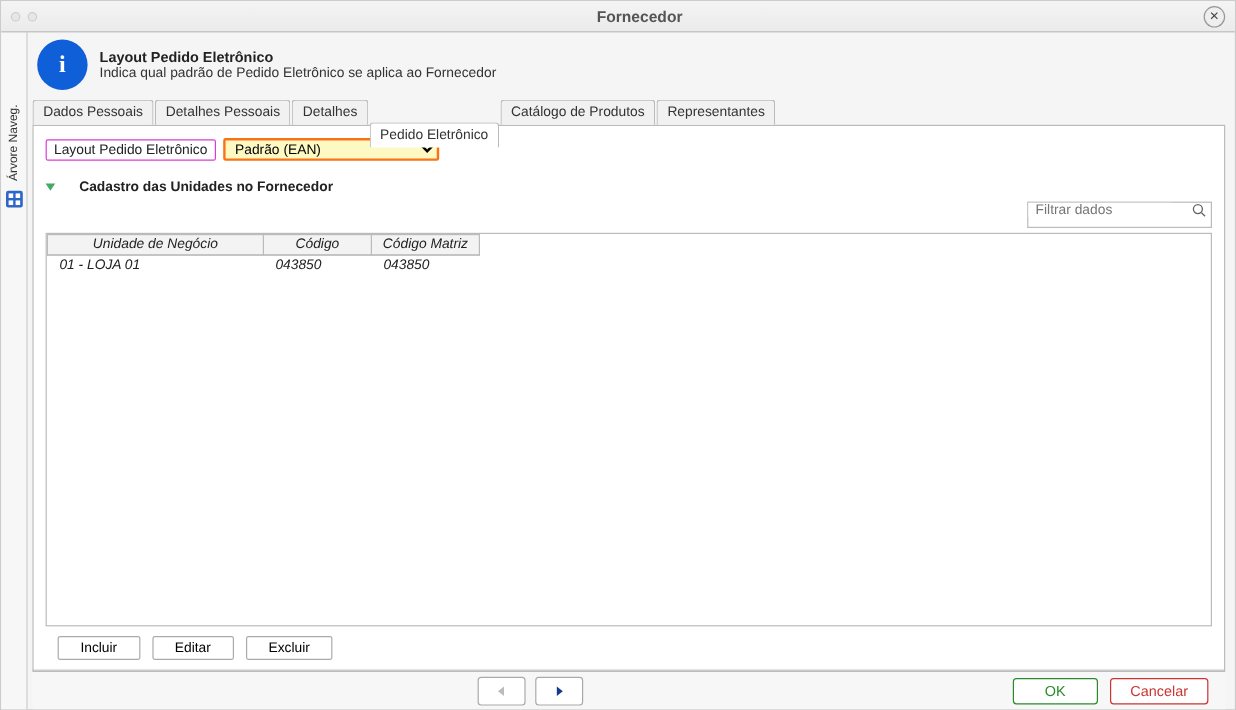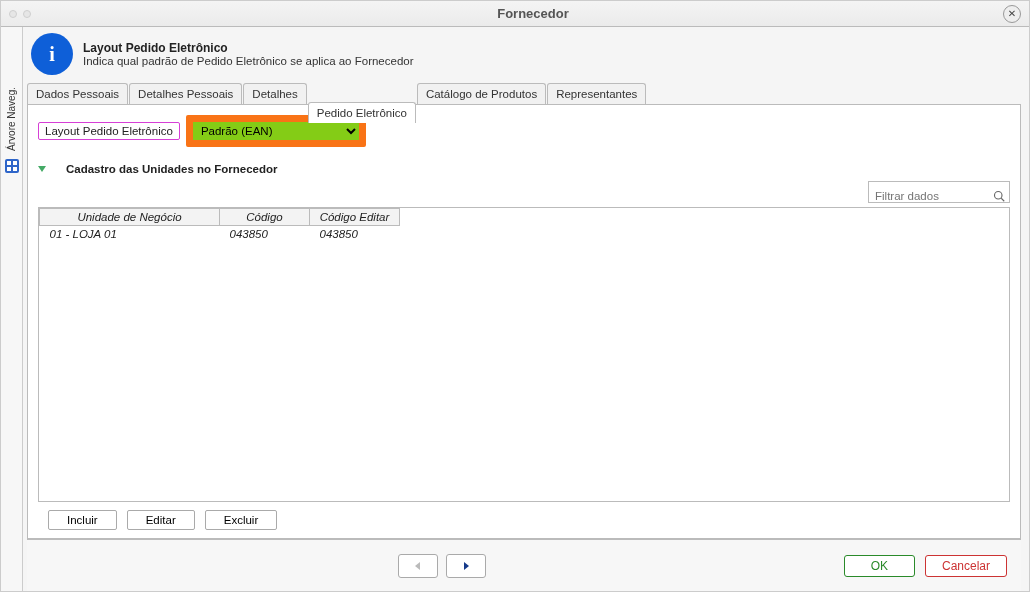--- a/index.html
+++ b/index.html
@@ -33,48 +33,48 @@
     .tabs { display: flex; border-bottom: 1px solid #bbb; }
     .tab { font-size: 11.5px; color: #333; padding: 4px 8px; border: 1px solid #bbb; border-bottom: none; background: #f1f1f1; border-top-left-radius: 3px; border-top-right-radius: 3px; margin-right: 1px; cursor: pointer; }
     .tab.active { background: #fff; position: relative; top: 19px; }
 
     
     .panel { flex: 1; border: 1px solid #bbb; border-top: none; background: #fff; padding: 10px 10px 8px 10px; display: flex; flex-direction: column; min-height: 0; }
 
     
     .field-row { display: flex; align-items: center; gap: 6px; }
     .field-label { font-size: 11.5px; color: #222; border: 1px solid #d63fd6; padding: 2px 6px; border-radius: 2px; }
-    .field-select { width: 180px; height: 32px; font-size: 11.5px; border: 7px solid #f97316; border-radius: 2px; background: #84cc16; padding: 0 4px; }
+    .field-select { width: 180px; height: 19px; font-size: 11.5px; border: 2px solid #f97316; border-radius: 2px; background: #fef9c3; padding: 0 4px; }
 
     
     .section-hdr { display: flex; align-items: center; gap: 20px; margin-top: 16px; font-size: 11.5px; font-weight: 600; color: #222; }
     .triangle { width: 0; height: 0; border-left: 4px solid transparent; border-right: 4px solid transparent; border-top: 6px solid #4a6; }
 
     
     .filter-wrap { display: flex; justify-content: flex-end; margin-top: 6px; }
-    .filter-box { display: flex; align-items: flex-end; border: 1px solid #bbb; background: #fff; height: 22px; }
+    .filter-box { display: flex; align-items: flex-start; border: 1px solid #bbb; background: #fff; height: 22px; gap: 12px; }
     .filter-box input { border: none; outline: none; font-size: 11.5px; padding: 0 6px; width: 120px; }
     .filter-box .srch { width: 20px; display: flex; align-items: center; justify-content: center; color: #666; font-size: 12px; }
 
     
     .table-wrap { flex: 1; border: 1px solid #bbb; margin-top: 4px; min-height: 0; overflow: hidden; background: #fff; }
     table { width: auto; border-collapse: collapse; font-size: 11.5px; color: #222; }
     th { background: #f3f3f3; border: 1px solid #bbb; padding: 2px 8px; font-weight: 400; text-align: center; white-space: nowrap; font-style: italic; }
     td { border: none; padding: 2px 10px; white-space: nowrap; font-style: italic; }
     th.c1 { width: 180px; text-align: center; }
     th.c2, th.c3 { width: 90px; text-align: center; }
     td.c1 { width: 180px; }
     td.c2, td.c3 { width: 90px; }
 
     
     .grid-btns { display: flex; gap: 10px; margin-top: 8px; margin-left: 10px; }
     .btn { border: 1px solid #aaa; background: #fff; font-size: 11.5px; padding: 3px 18px; border-radius: 2px; cursor: pointer; }
 
     
-    .footer { height: 52px; border-top: 1px solid #bbb; display: flex; align-items: center; justify-content: space-between; padding: 0 14px; background: #f7f7f7; }
+    .footer { height: 32px; border-top: 1px solid #bbb; display: flex; align-items: center; justify-content: space-between; padding: 0 14px; background: #f7f7f7; }
     .footer-center { display: flex; gap: 8px; margin-left: auto; margin-right: auto; }
     .nav-btn { width: 40px; height: 24px; border: 1px solid #aaa; border-radius: 3px; background: #fff; display: flex; align-items: center; justify-content: center; cursor: pointer; }
     .nav-btn.disabled { color: #bbb; cursor: default; }
     .nav-btn.enabled { color: #0a5; }
     .footer-right { display: flex; gap: 10px; }
     .btn-primary { border: 1px solid #2a8a2a; color: #2a8a2a; background: #fff; padding: 3px 26px; border-radius: 3px; font-size: 12px; cursor: pointer; }
     .btn-cancel { border: 1px solid #c33; color: #c33; background: #fff; padding: 3px 16px; border-radius: 3px; font-size: 12px; cursor: pointer; }
   </style>
 </head>
 <body>
@@ -148,21 +148,21 @@
             </span>
           </div>
         </div>
 
         <div class="table-wrap">
           <table>
             <thead>
               <tr>
                 <th class="c1">Unidade de Negócio</th>
                 <th class="c2">Código</th>
-                <th class="c3">Código Editar</th>
+                <th class="c3">Código Matriz</th>
               </tr>
             </thead>
             <tbody>
               <tr>
                 <td class="c1">01 - LOJA 01</td>
                 <td class="c2">043850</td>
                 <td class="c3">043850</td>
               </tr>
             </tbody>
           </table>

